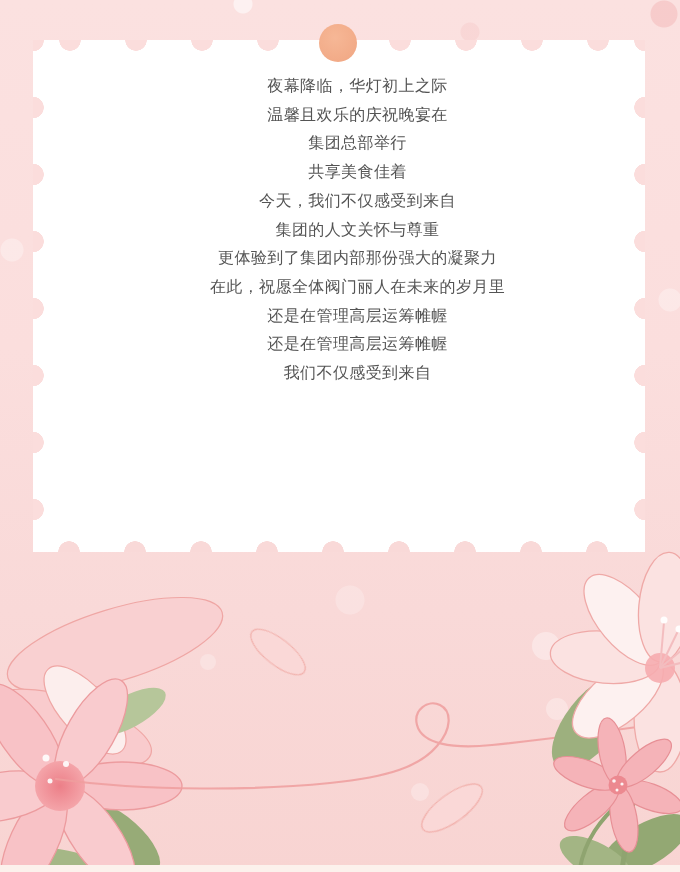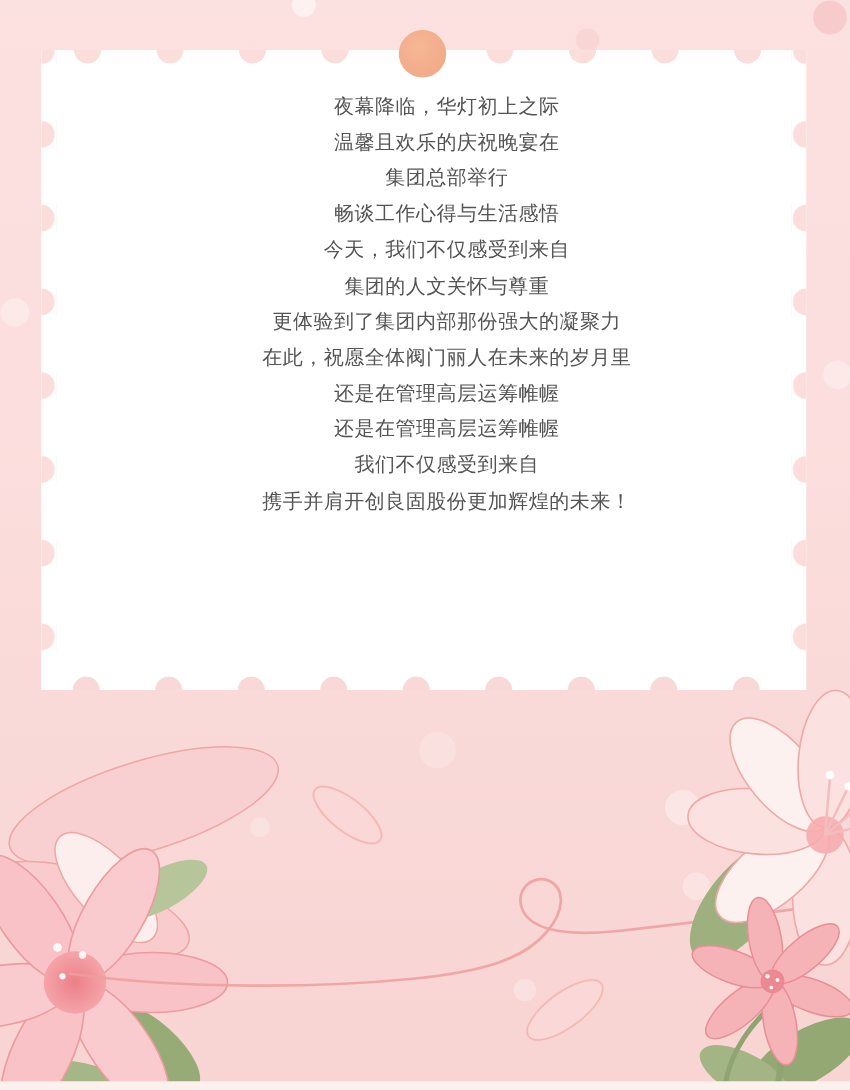--- a/index.html
+++ b/index.html
@@ -64,29 +64,28 @@
     <div class="perf perf-left"></div>
     <div class="perf perf-right"></div>
   </div>
 
   <div class="accent-circle"></div>
 
   <div class="card-text">
     <p>夜幕降临，华灯初上之际</p>
     <p>温馨且欢乐的庆祝晚宴在</p>
     <p>集团总部举行</p>
-    <p>畅谈工作心得与生活感悟</p>
+    <p>共享美食佳着</p>
     <p>今天，我们不仅感受到来自</p>
     <p>集团的人文关怀与尊重</p>
     <p>更体验到了集团内部那份强大的凝聚力</p>
     <p>在此，祝愿全体阀门丽人在未来的岁月里</p>
     <p>还是在管理高层运筹帷幄</p>
     <p>还是在管理高层运筹帷幄</p>
     <p>我们不仅感受到来自</p>
-    <p>携手并肩开创良固股份更加辉煌的未来！</p>
   </div>
 
   <svg class="flowers-svg" viewBox="0 540 680 332">
 
     <g fill="#FFFFFF">
       <circle cx="546" cy="646" r="14" opacity="0.35"></circle>
       <circle cx="557" cy="709" r="11" opacity="0.30"></circle>
       <circle cx="420" cy="792" r="9" opacity="0.28"></circle>
       <circle cx="208" cy="662" r="8" opacity="0.25"></circle>
     </g>

